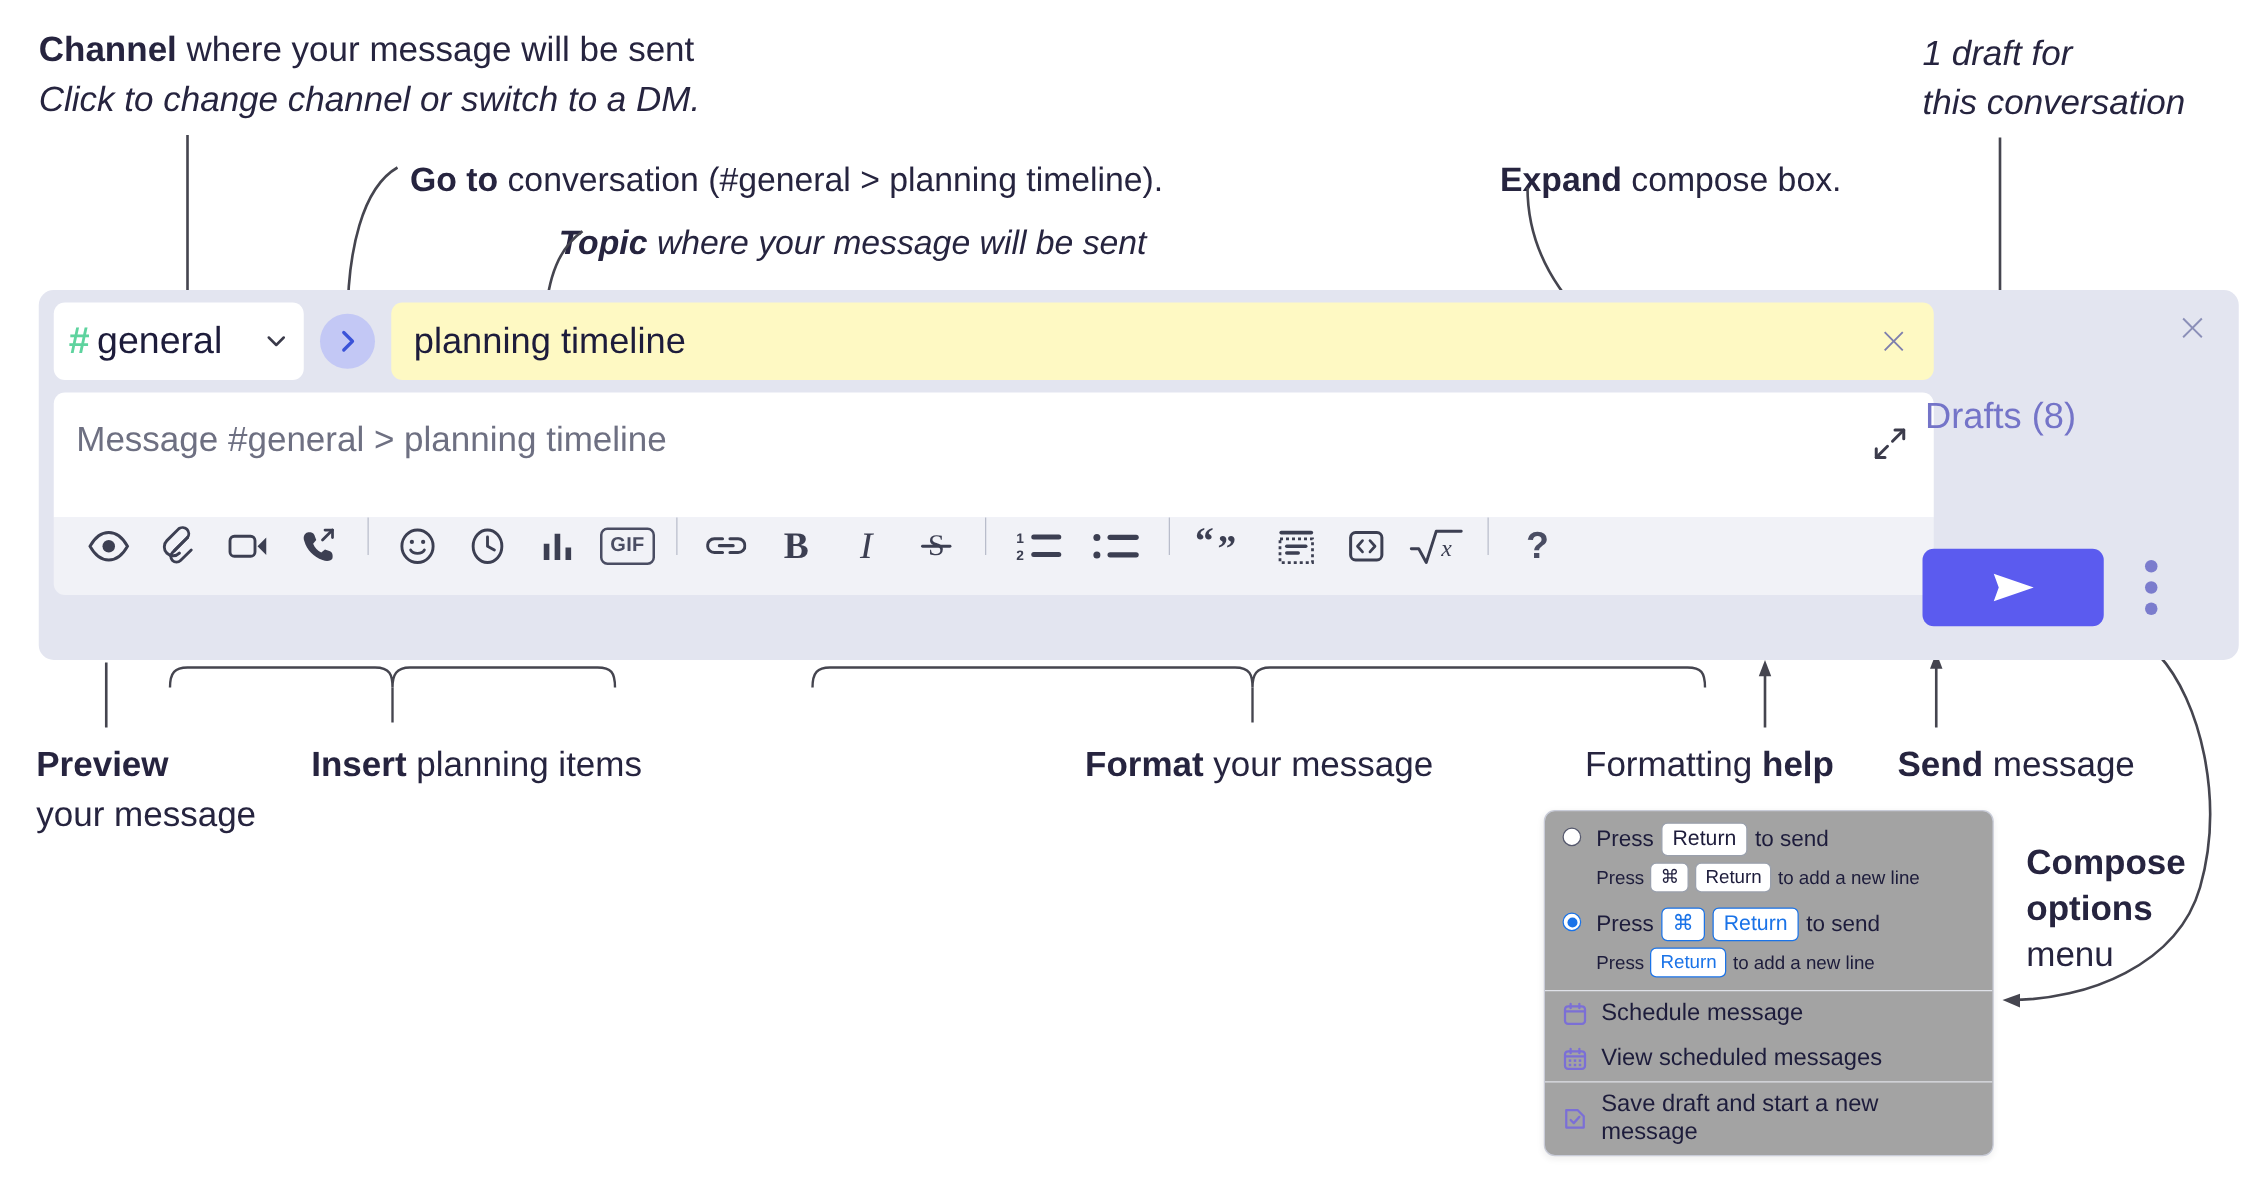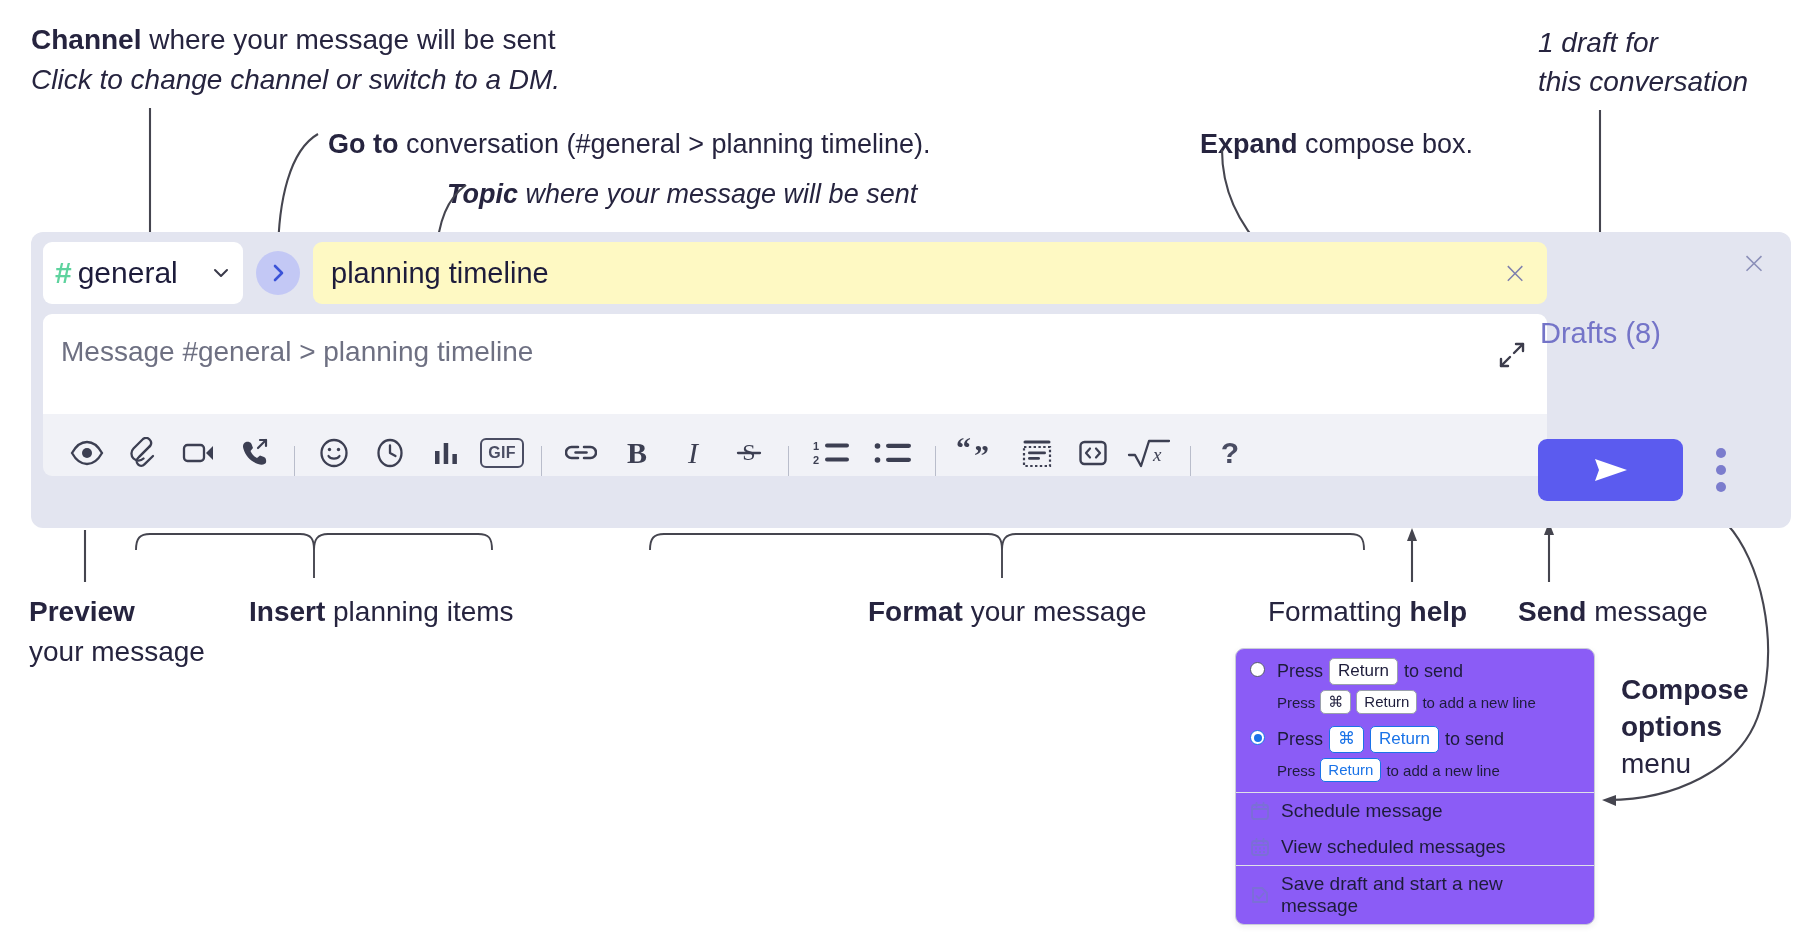--- a/index.html
+++ b/index.html
@@ -59,21 +59,21 @@
   #msgbox {
     position:absolute; left:0; top:72px; width:100%; height:100px;
     background:#fff; border-radius:9px 9px 0 0;
   }
   #msg-placeholder { position:absolute; left:18px; top:22px; font-size:28px; color:#6e7082; }
   #expand-icon { position:absolute; right:20px; top:26px; width:30px; height:30px; cursor:pointer; }
 
   #toolbar {
     position:absolute; left:0; top:172px; width:100%; height:62px;
     background:#f1f2f7; border-radius:0 0 9px 9px;
-    display:flex; align-items:flex-end; padding-left:16px; gap:0;
+    display:flex; align-items:flex-start; padding-left:16px; gap:0;
   }
   .tb { width:56px; height:46px; display:flex; align-items:center; justify-content:center; cursor:pointer; color:#4a4d63; flex:0 0 auto; }
   .tb svg { display:block; }
   .tsep { width:1px; height:30px; background:#b9bdcb; margin:0 11px; flex:0 0 auto; }
   .gifbox {
     border:2.5px solid #4a4d63; border-radius:6px; width:44px; height:30px;
     display:flex; align-items:center; justify-content:center;
     font-size:16px; font-weight:700; letter-spacing:0.3px; font-family:"Liberation Sans", sans-serif;
   }
   .qm { font-size:30px; font-weight:600; color:#4a4d63; }
@@ -90,21 +90,21 @@
   }
   #kebab-btn {
     position:absolute; left:1708px; top:455px; width:26px; height:50px;
     display:flex; flex-direction:column; align-items:center; justify-content:center; gap:7px; cursor:pointer;
   }
   .kd { width:10px; height:10px; border-radius:50%; background:#7b7ccd; }
 
   
   #menu {
     position:absolute; left:1235px; top:648px; width:360px;
-    background:#8b5cf6; border:1.5px solid #c9ccd8; border-radius:9px;
+    background:#a3a3a3; border:1.5px solid #c9ccd8; border-radius:9px;
     box-shadow:0 2px 6px rgba(0,0,0,.07);
     font-size:17px; color:#1d1c3b; overflow:hidden;
   }
   .mopt { padding:9px 14px 4px 14px; display:flex; align-items:flex-start; }
   .radio { width:15px; height:15px; border-radius:50%; border:1.7px solid #56596e; margin:4px 12px 0 0; flex:0 0 auto; background:#fff; }
   .radio.on { border-color:#1a73e8; background:#fff; position:relative; }
   .radio.on::after { content:""; position:absolute; left:2.5px; top:2.5px; width:8px; height:8px; border-radius:50%; background:#1a73e8; }
   .opt-main { font-size:18px; display:flex; align-items:center; gap:6px; flex-wrap:wrap; }
   .opt-sub { font-size:15px; display:flex; align-items:center; gap:5px; margin:5px 0 6px 27px; }
   .key {

